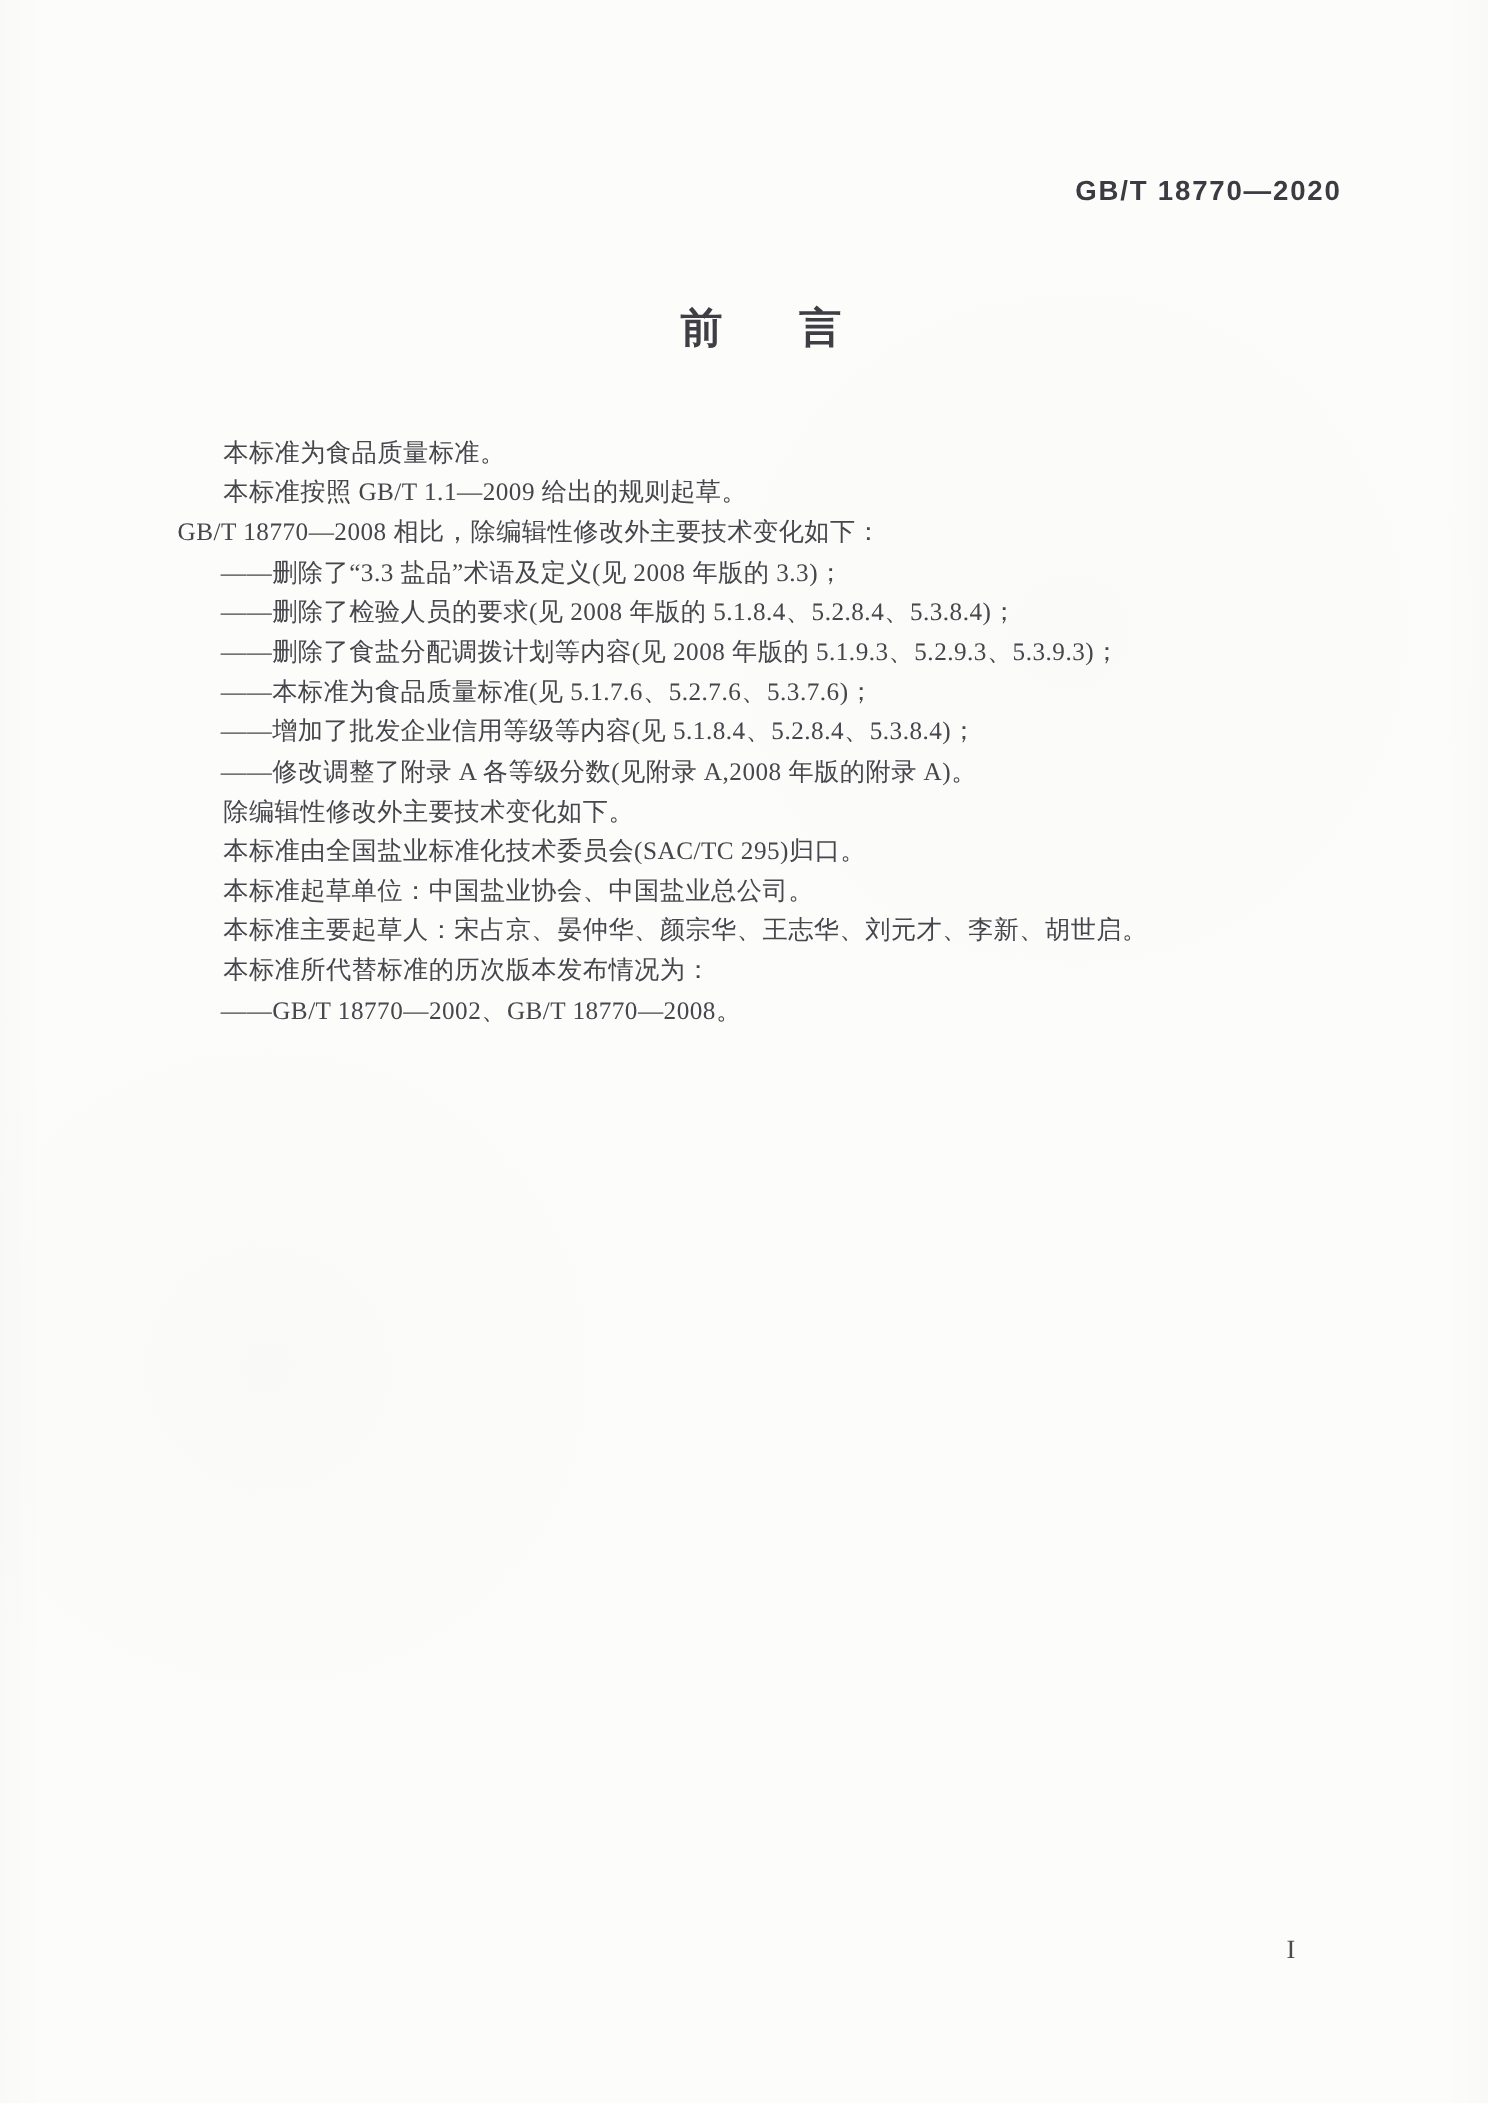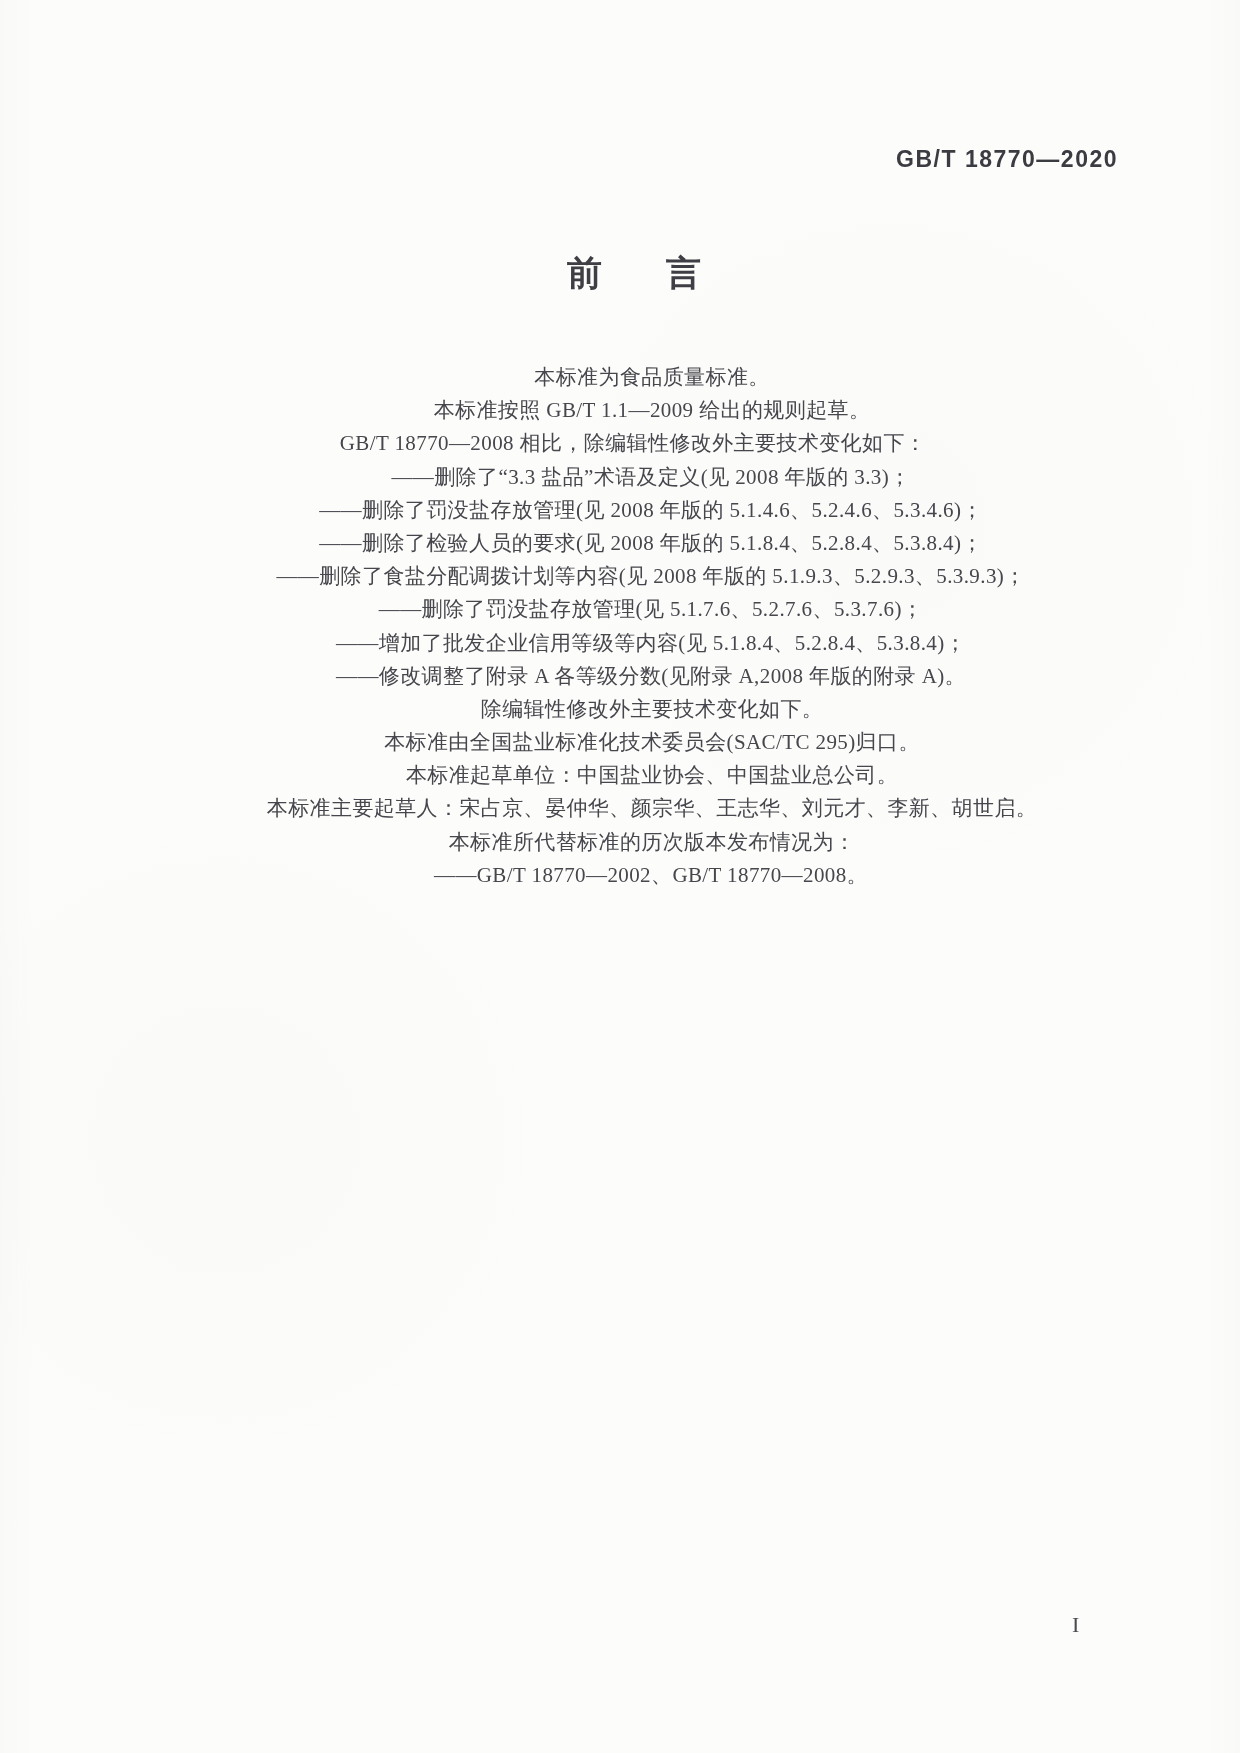--- a/index.html
+++ b/index.html
@@ -45,21 +45,20 @@
     color: #3e3e44;
   }
   .body-block {
     position: absolute;
     top: 361px;
     left: 148px;
     width: 970px;
     font-family: "Liberation Serif", "DejaVu Serif", serif;
     font-size: 21px;
     color: #46464c;
-    text-align: center;
   }
   .ln {
     height: 33.2px;
     line-height: 33.2px;
     white-space: nowrap;
     letter-spacing: 0.4px;
   }
   .ln.indent { padding-left: 38px; }
   .ln.flush  { padding-left: 0; }
   .ln.bullet { padding-left: 36px; }
@@ -82,24 +81,23 @@
   <div class="doc-title">
     <span>前</span>
     <span>言</span>
   </div>
 
   <div class="body-block">
     <div class="ln indent">本标准为食品质量标准。</div>
     <div class="ln indent">本标准按照 GB/T 1.1—2009 给出的规则起草。</div>
     <div class="ln flush">GB/T 18770—2008 相比，除编辑性修改外主要技术变化如下：</div>
     <div class="ln bullet">——删除了“3.3 盐品”术语及定义(见 2008 年版的 3.3)；</div>
-    <div class="ln bullet">——删除了罚没盐存放管理(见 2008 年版的 5.1.4.6、5.2.4.6、5.3.4.6)；</div>
     <div class="ln bullet">——删除了检验人员的要求(见 2008 年版的 5.1.8.4、5.2.8.4、5.3.8.4)；</div>
     <div class="ln bullet">——删除了食盐分配调拨计划等内容(见 2008 年版的 5.1.9.3、5.2.9.3、5.3.9.3)；</div>
-    <div class="ln bullet">——删除了罚没盐存放管理(见 5.1.7.6、5.2.7.6、5.3.7.6)；</div>
+    <div class="ln bullet">——本标准为食品质量标准(见 5.1.7.6、5.2.7.6、5.3.7.6)；</div>
     <div class="ln bullet">——增加了批发企业信用等级等内容(见 5.1.8.4、5.2.8.4、5.3.8.4)；</div>
     <div class="ln bullet">——修改调整了附录 A 各等级分数(见附录 A,2008 年版的附录 A)。</div>
     <div class="ln indent">除编辑性修改外主要技术变化如下。</div>
     <div class="ln indent">本标准由全国盐业标准化技术委员会(SAC/TC 295)归口。</div>
     <div class="ln indent">本标准起草单位：中国盐业协会、中国盐业总公司。</div>
     <div class="ln indent">本标准主要起草人：宋占京、晏仲华、颜宗华、王志华、刘元才、李新、胡世启。</div>
     <div class="ln indent">本标准所代替标准的历次版本发布情况为：</div>
     <div class="ln bullet">——GB/T 18770—2002、GB/T 18770—2008。</div>
   </div>
 

